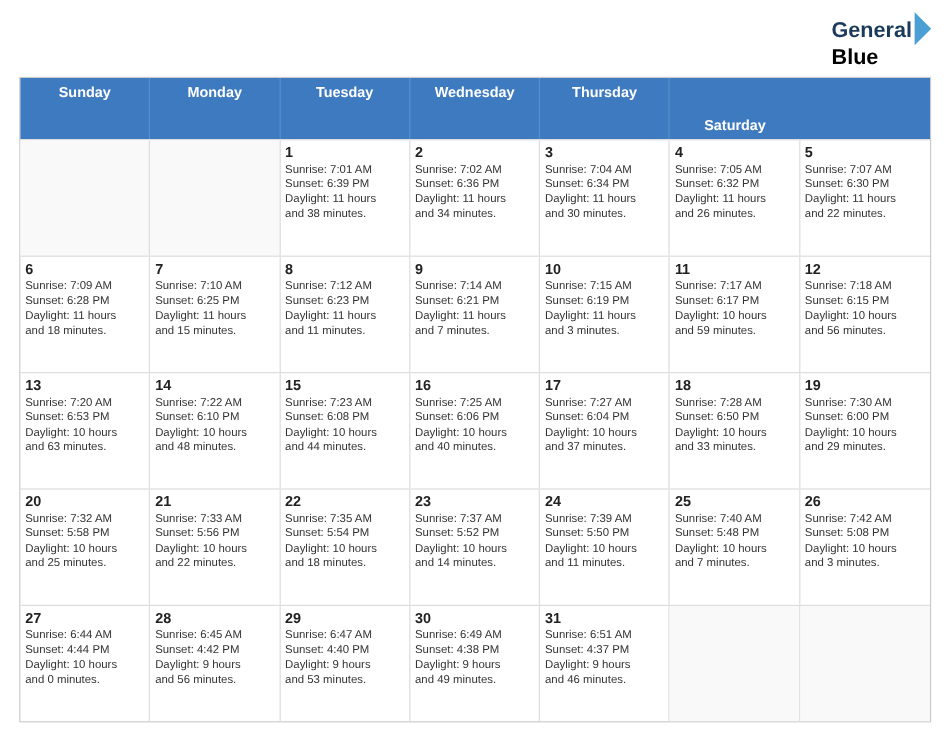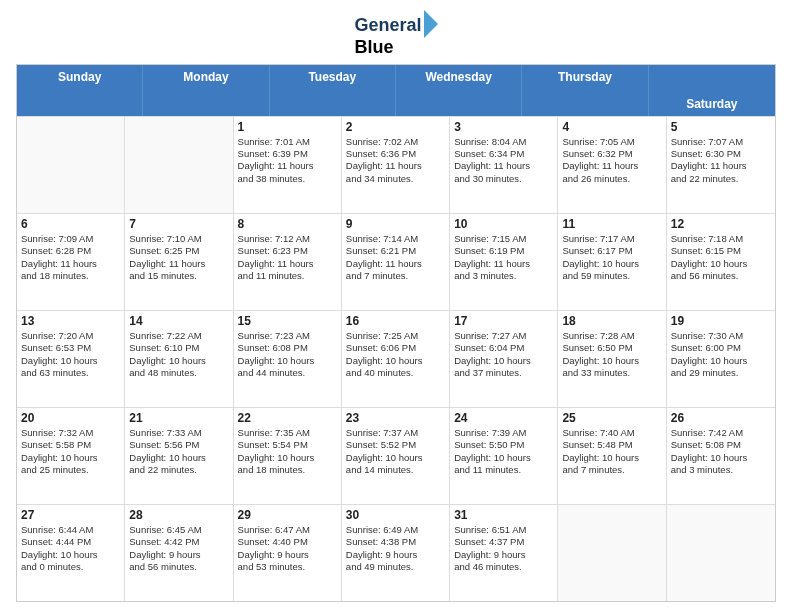--- a/index.html
+++ b/index.html
@@ -12,21 +12,21 @@
     }
     .page {
       width: 792px;
       height: 612px;
       padding: 10px 16px 10px 16px;
       display: flex;
       flex-direction: column;
     }
     .header {
       display: flex;
-      justify-content: center;
+      justify-content: flex-end;
       align-items: flex-start;
       margin-bottom: 6px;
     }
     .logo {
       display: flex;
       align-items: center;
       margin-top: 4px;
     }
     .logo-text {
       font-size: 18px;
@@ -55,21 +55,21 @@
       margin-top: 2px;
     }
     .calendar {
       flex: 1;
       display: flex;
       flex-direction: column;
       border: 1px solid #ccc;
     }
     .cal-header {
       display: grid;
-      grid-template-columns: repeat(6, 1fr);
+      grid-template-columns: repeat(7, 1fr);
       background: #3d7abf;
     }
     .cal-header-cell {
       color: #fff;
       font-weight: bold;
       font-size: 12px;
       padding: 5px 4px;
       text-align: center;
       border-right: 1px solid #5590cc;
     }
@@ -160,21 +160,21 @@
           </div>
           <div class="cal-cell">
             <span class="day-number">2</span>
             <span class="cell-line">Sunrise: 7:02 AM</span>
             <span class="cell-line">Sunset: 6:36 PM</span>
             <span class="cell-line">Daylight: 11 hours</span>
             <span class="cell-line">and 34 minutes.</span>
           </div>
           <div class="cal-cell">
             <span class="day-number">3</span>
-            <span class="cell-line">Sunrise: 8:04 AM</span>
+            <span class="cell-line">Sunrise: 7:04 AM</span>
             <span class="cell-line">Sunset: 6:34 PM</span>
             <span class="cell-line">Daylight: 11 hours</span>
             <span class="cell-line">and 30 minutes.</span>
           </div>
           <div class="cal-cell">
             <span class="day-number">4</span>
             <span class="cell-line">Sunrise: 7:05 AM</span>
             <span class="cell-line">Sunset: 6:32 PM</span>
             <span class="cell-line">Daylight: 11 hours</span>
             <span class="cell-line">and 26 minutes.</span>

